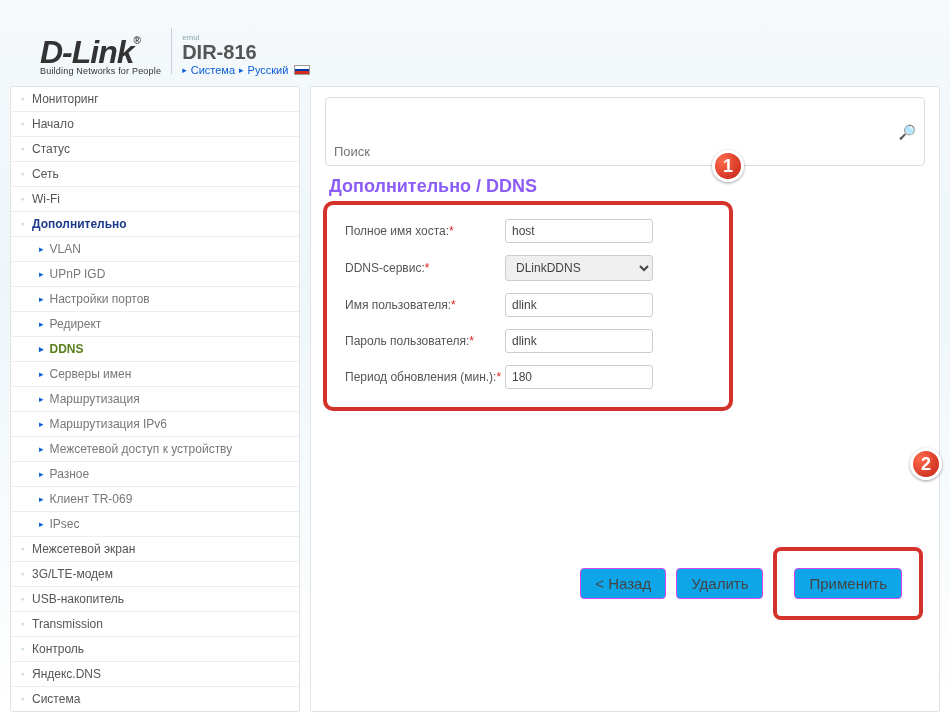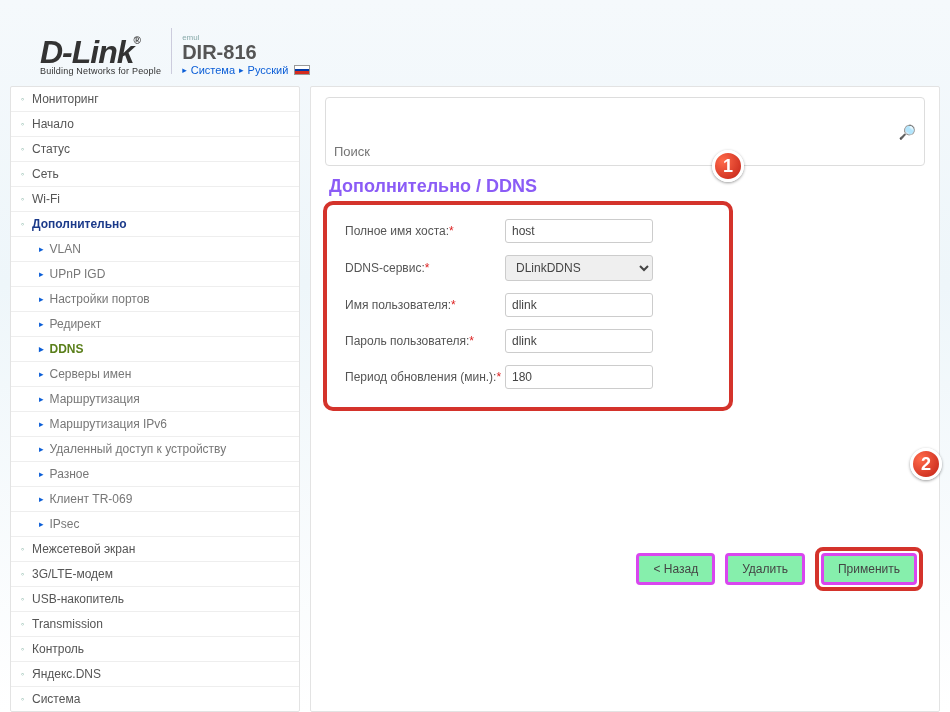--- a/index.html
+++ b/index.html
@@ -32,22 +32,22 @@
 .search input { border:0; outline:0; flex:1; font-size:13px; color:#555;margin-top:40px; }
 .page-title { margin: 8px 18px 0 18px; font-size:18px; font-weight:700; color:#8b5cf6; }
 .form-frame { margin: 4px 12px 18px 12px; border: 4px solid #d4332b; border-radius:10px; padding: 14px 34px 18px 18px; position:relative; width: 410px; }
 .fr { display:flex; align-items:center; margin-bottom: 12px; }
 .fr:last-child { margin-bottom:0; }
 .fl { width:160px; font-size:12px; color:#555; }
 .req { color:#d22; }
 .fi { flex:1; }
 .fi input, .fi select { width:148px; border:1px solid #ccc; border-radius:3px; padding:4px 6px; font-size:12px; color:#444; }
 .btnrow { position:absolute; right:16px; top: 460px; display:flex; gap:10px; align-items:center; }
-.btn { background:#86efac; border:3px solid #d946ef; border-radius:4px; padding:6px 14px; font-size:12px; color:#444; cursor:pointer; }
-.btn-frame { border:4px solid #d4332b; border-radius:8px; padding:2px; }
+.btn { background:#0ea5e9; border:1px solid #d946ef; border-radius:4px; padding:6px 14px; font-size:15px; color:#444; cursor:pointer; }
+.btn-frame { border:4px solid #d4332b; border-radius:8px; padding:17px; }
 .marker { position:absolute; width:32px; height:32px; border-radius:50%; background: radial-gradient(circle at 30% 30%, #ff6a4a, #c12015); color:#fff; font-weight:700; font-size:18px; display:flex; align-items:center; justify-content:center; border:3px solid #fff; box-shadow:0 1px 3px rgba(0,0,0,.4); }
 .m1 { top:150px; left:712px; }
 .m2 { top:448px; left:910px; }
 .search-icon { color:#aaa; font-size:14px; transform: scaleX(-1); }
 </style>
 </head>
 <body>
 
 <div class="header">
   <div class="logo">
@@ -122,21 +122,21 @@
     <div class="sb-sub">
         <span class="arrow">▸</span>
         <span>Маршрутизация</span>
       </div>
     <div class="sb-sub">
         <span class="arrow">▸</span>
         <span>Маршрутизация IPv6</span>
       </div>
     <div class="sb-sub">
         <span class="arrow">▸</span>
-        <span>Удаленный доступ к устройству</span>
+        <span>Межсетевой доступ к устройству</span>
       </div>
     <div class="sb-sub">
         <span class="arrow">▸</span>
         <span>Разное</span>
       </div>
     <div class="sb-sub">
         <span class="arrow">▸</span>
         <span>Клиент TR-069</span>
       </div>
     <div class="sb-sub">

